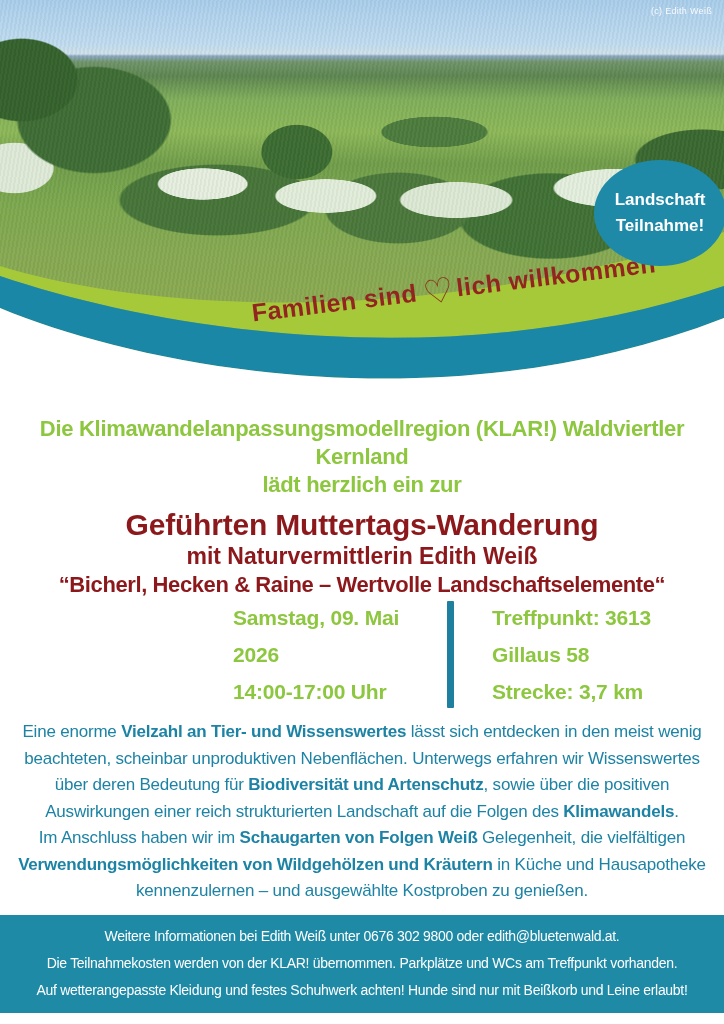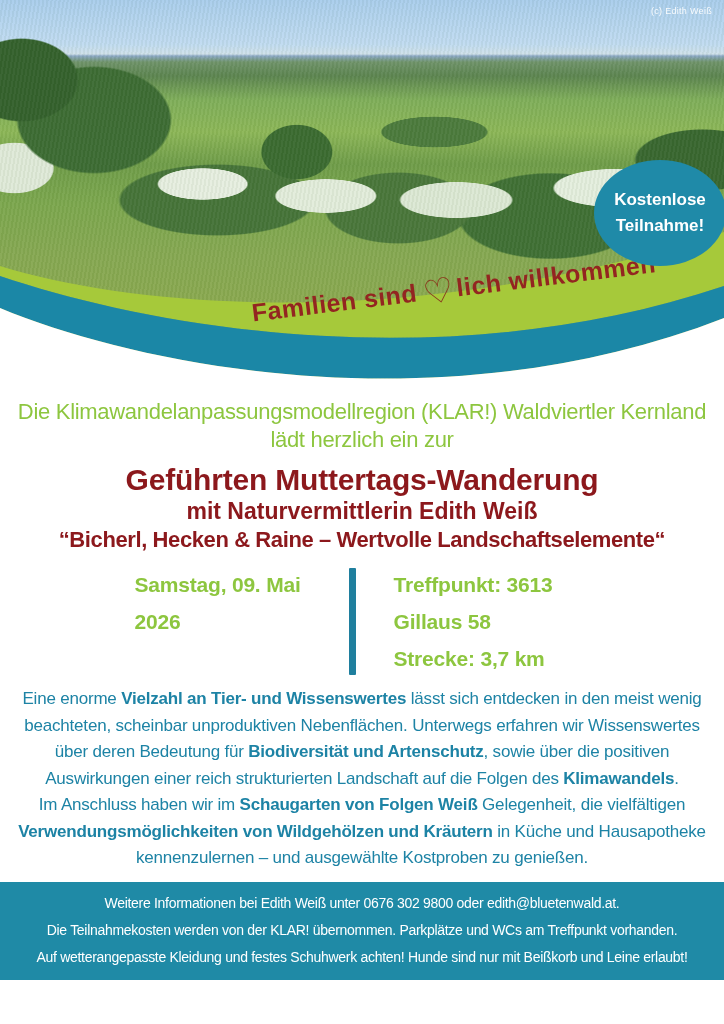--- a/index.html
+++ b/index.html
@@ -46,29 +46,29 @@
     transform:rotate(-7deg); transform-origin:left center;
     text-align:center; color:#932521; font-weight:bold; font-size:25px;
     letter-spacing:0.5px; white-space:nowrap;
   }
   .banner-text .heart { font-weight:normal; font-size:34px; color:#8a3a1e;
     vertical-align:-4px; display:inline-block; transform:rotate(-6deg); margin:0 1px 0 7px; }
   .banner-text .p2 { margin-left:1px; }
 
   
   .content { position:relative; z-index:6; text-align:center; }
-  .invite { margin-top:8px; color:#8dc63f; font-weight:normal;
+  .invite { margin-top:25px; color:#8dc63f; font-weight:bold;
             font-size:22px; line-height:28px; letter-spacing:-0.3px; }
   .title { margin-top:9px; color:#8c181c; font-weight:bold; font-size:30px;
            line-height:34px; letter-spacing:-0.2px; }
   .subtitle { color:#8c181c; font-weight:bold; font-size:23px; line-height:29px; }
   .topic { color:#8c181c; font-weight:bold; font-size:22px; line-height:28px;
            letter-spacing:-0.4px; }
 
-  .details { margin-top:12px; display:flex; justify-content:center; align-items:stretch; }
+  .details { display:flex; justify-content:flex-end; align-items:stretch; }
   .details .col { color:#8dc63f; font-weight:bold; font-size:21px; line-height:37px;
                   text-align:left; letter-spacing:-0.2px; }
   .details .col.left { width:250px; padding-left:36px; }
   .details .col.right { width:270px; padding-left:38px; }
   .details .vbar { width:7px; background:#1f7f9e; margin:2px 0; border-radius:1px; }
 
   .bodytext { margin-top:9px; color:#1d83a5; font-size:17px; line-height:26.5px;
               letter-spacing:-0.2px; font-weight:400; }
   .bodytext p span.b { font-weight:700; }
 
@@ -79,21 +79,21 @@
 </head>
 <body>
 
 <div class="page">
 
   <div class="hero">
     <div class="photo"></div>
     <div class="credit">(c) Edith Weiß</div>
 
     <div class="badge">
-      <span>Kostenlose</span>
+      <span>Landschaft</span>
       <span>Teilnahme!</span>
     </div>
 
     <svg class="curves" viewBox="0 0 724 185" preserveAspectRatio="none">
       <path d="M0 46 C150 92 430 108 724 12 L724 66 C450 158 160 110 0 56 Z" fill="#a6c93a"></path>
       <path d="M0 56 C160 110 450 158 724 66 L724 98 C450 205 150 150 0 88 Z" fill="#1b87a6"></path>
       <path d="M0 88 C150 150 450 205 724 98 L724 185 L0 185 Z" fill="#ffffff"></path>
     </svg>
 
     <div class="banner-text">
@@ -108,20 +108,21 @@
       <div>lädt herzlich ein zur</div>
     </div>
 
     <div class="title">Geführten Muttertags-Wanderung</div>
     <div class="subtitle">mit Naturvermittlerin Edith Weiß</div>
     <div class="topic">“Bicherl, Hecken &amp; Raine – Wertvolle Landschaftselemente“</div>
 
     <div class="details">
       <div class="col left">
         <div>Samstag, 09. Mai 2026</div>
+        <div>14:00-17:00 Uhr</div>
       </div>
       <div class="vbar"></div>
       <div class="col right">
         <div>Treffpunkt:  3613 Gillaus 58</div>
         <div>Strecke: 3,7 km</div>
       </div>
     </div>
 
     <div class="bodytext">
       <p><span>Eine enorme </span><span class="b">Vielzahl an Tier- und Wissenswertes</span><span> lässt sich entdecken in den meist wenig</span></p>

